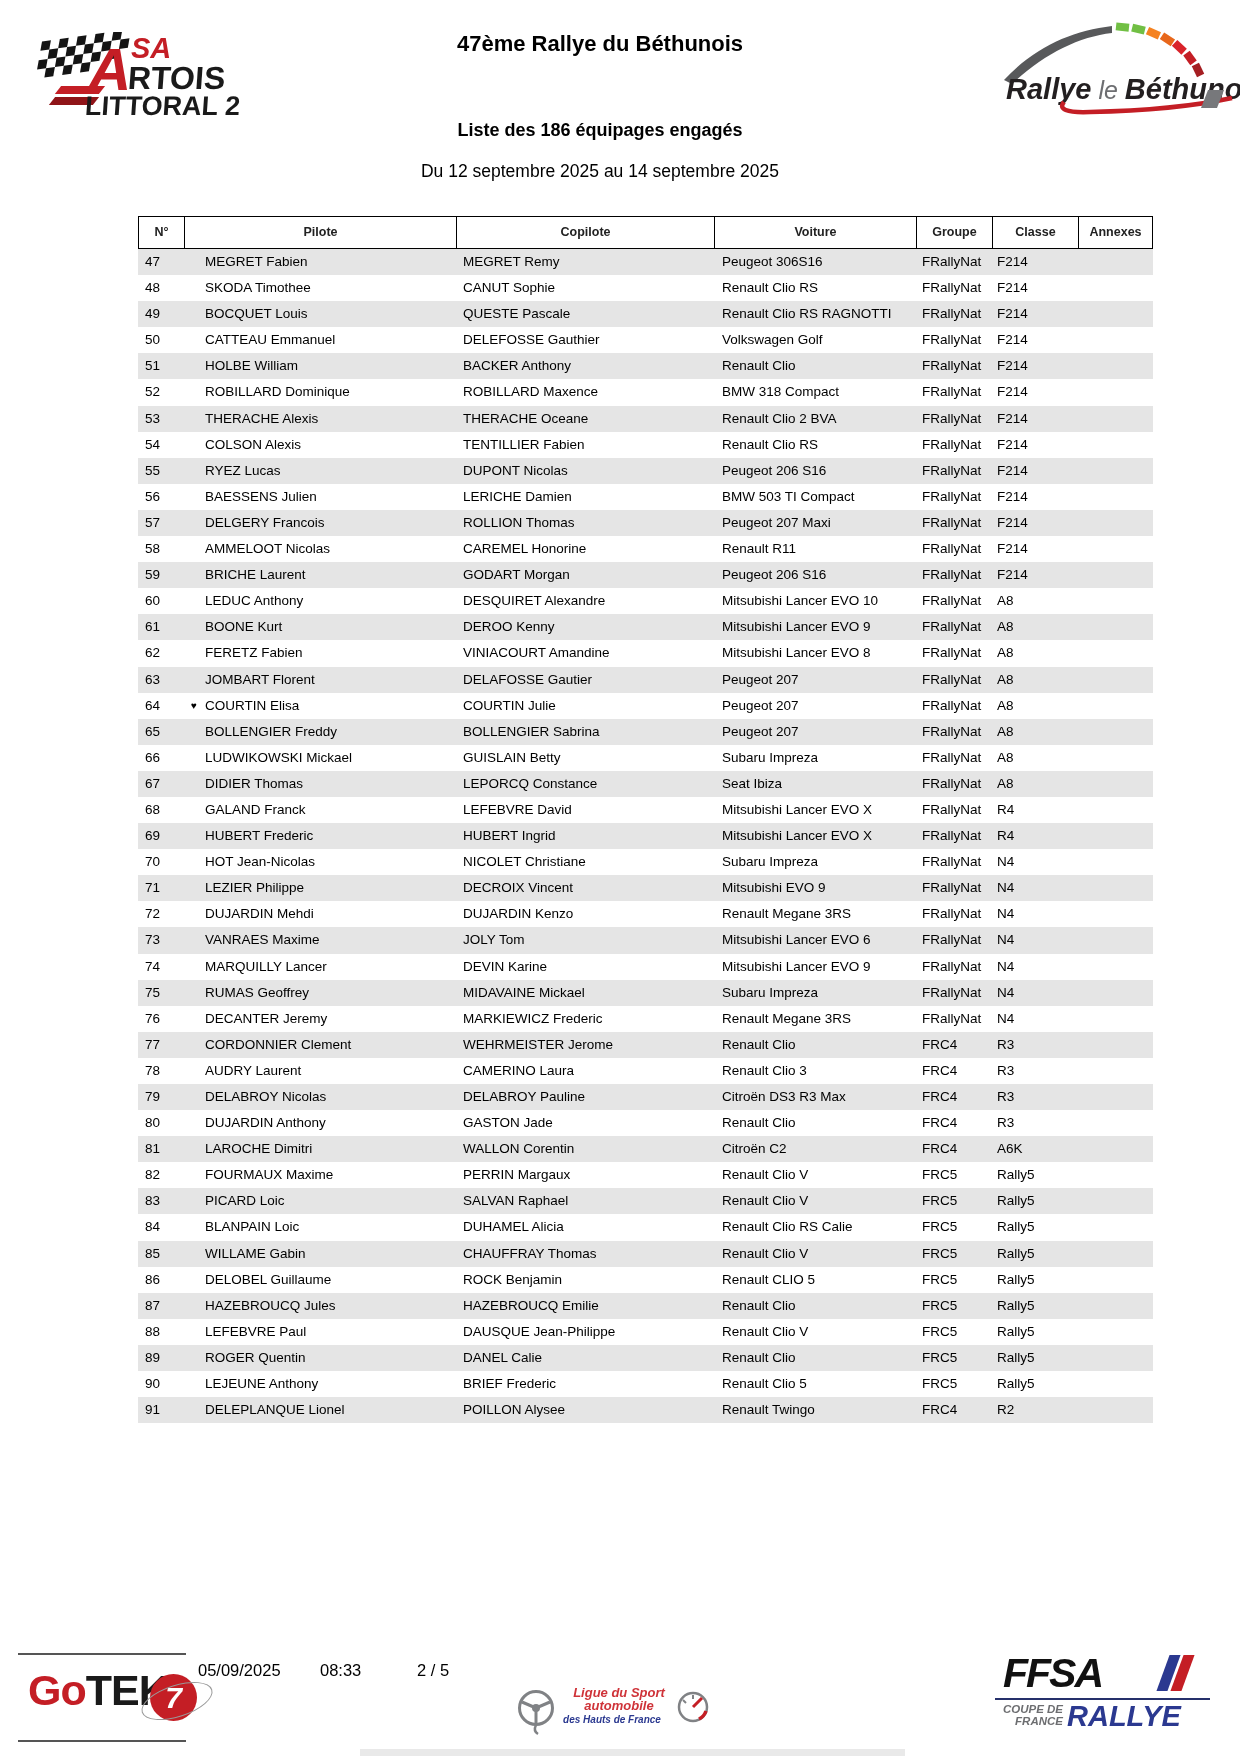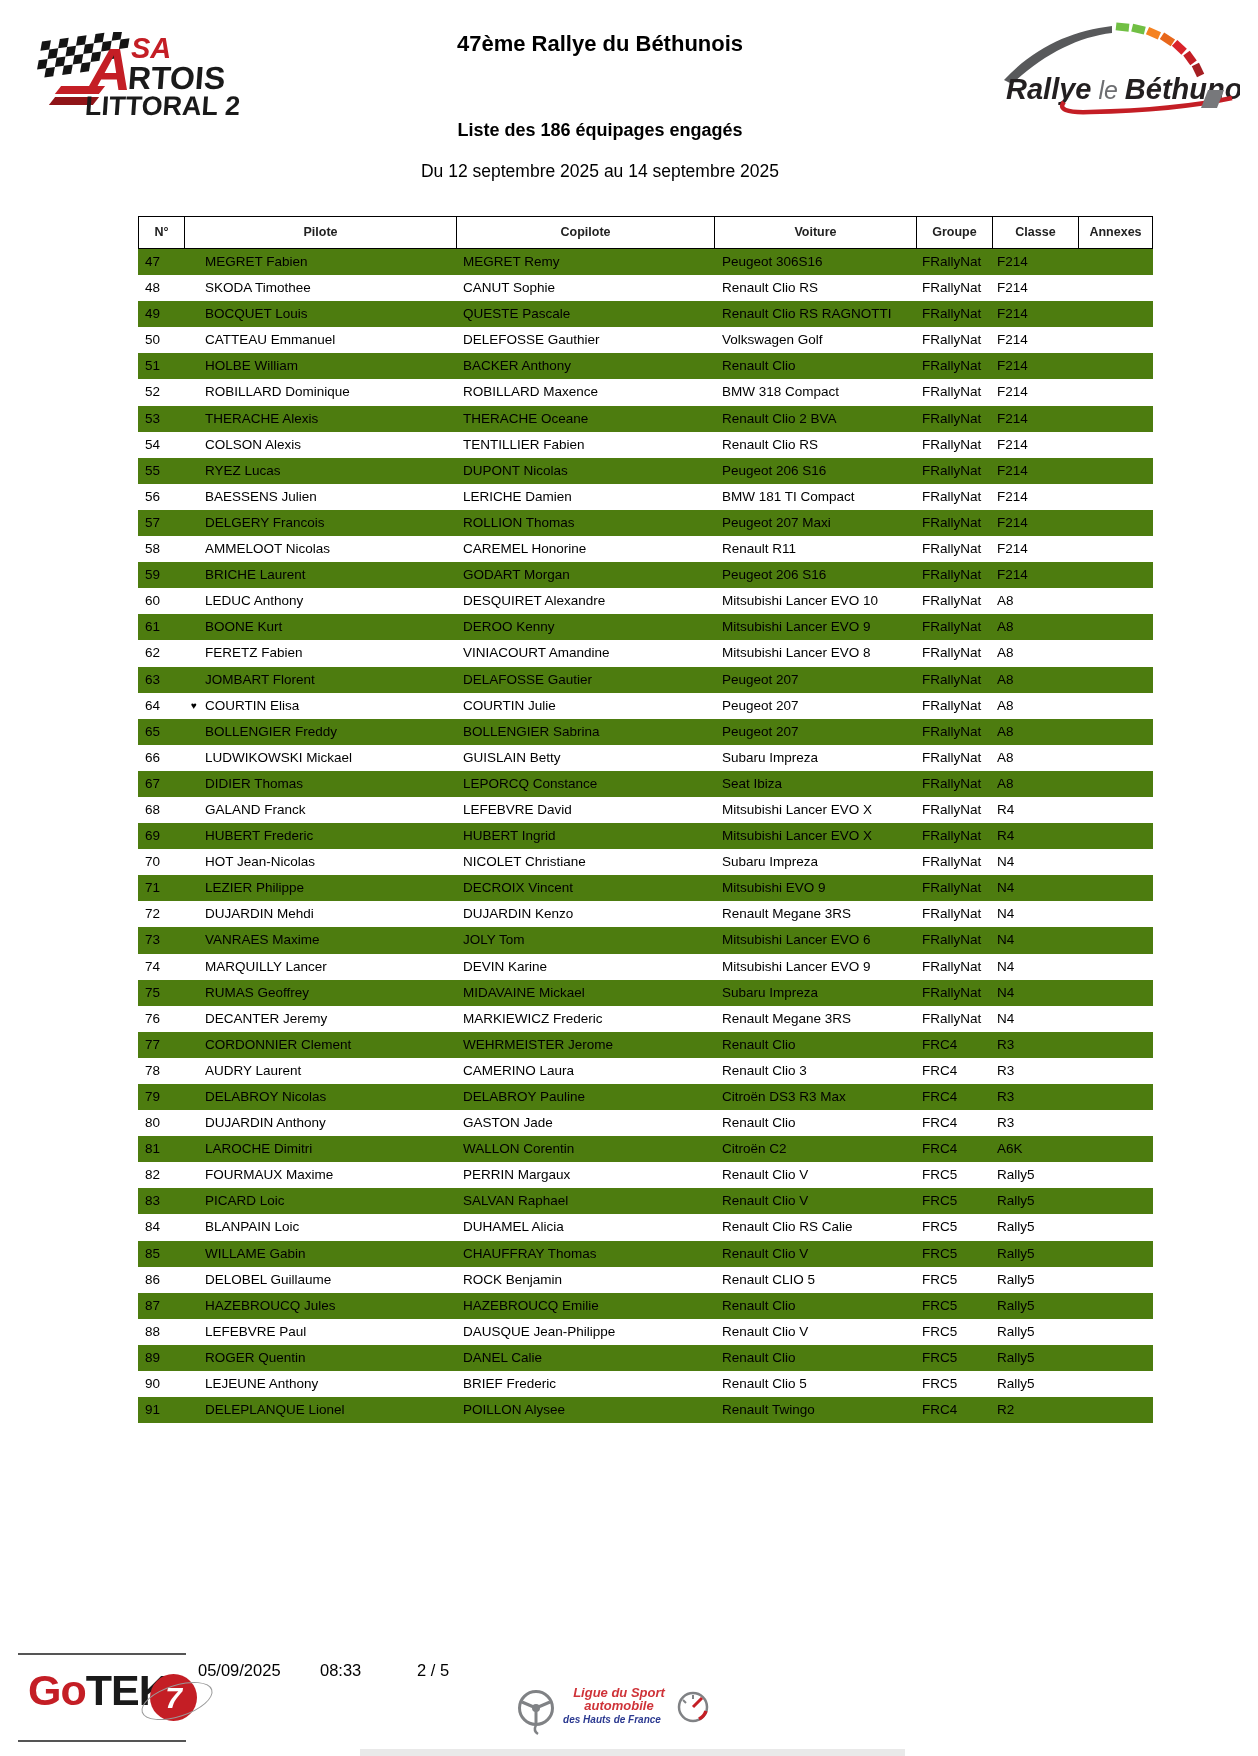--- a/index.html
+++ b/index.html
@@ -29,21 +29,21 @@
   
   .etable{position:absolute;left:138px;top:216px;width:1015px;}
   .thead{display:flex;height:33px;box-sizing:border-box;}
   .th{box-sizing:border-box;border-top:1.5px solid #000;border-bottom:1.5px solid #000;border-left:1.5px solid #000;
       font-size:12.5px;font-weight:bold;color:#222;text-align:center;line-height:30px;}
   .th:last-child{border-right:1.5px solid #000;}
   .w-num{width:46px;}.w-pilote{width:272px;}.w-copilote{width:258px;}.w-voiture{width:202px;}
   .w-groupe{width:76px;}.w-classe{width:86px;}.w-annexes{width:75px;}
   .tbody{}
   .trow{display:flex;height:26.1px;line-height:26.1px;font-size:13.5px;}
-  .trow.odd{background:#4d7c0f;}
+  .trow.odd{background:#e5e5e5;}
   .c{box-sizing:border-box;white-space:nowrap;overflow:hidden;}
   .c-num{width:46px;padding-left:7px;}
   .c-pilote{width:272px;padding-left:7px;}
   .c-copilote{width:258px;padding-left:7px;}
   .c-voiture{width:202px;padding-left:8px;}
   .c-groupe{width:76px;padding-left:6px;}
   .c-classe{width:86px;padding-left:5px;}
   .c-annexes{width:75px;}
   .marker{display:inline-block;width:14px;font-size:10px;vertical-align:top;}
 
@@ -236,21 +236,21 @@
       <div class="c c-copilote">DUPONT Nicolas</div>
       <div class="c c-voiture">Peugeot 206 S16</div>
       <div class="c c-groupe">FRallyNat</div>
       <div class="c c-classe">F214</div>
       <div class="c c-annexes"></div>
     </div>
         <div class="trow even">
       <div class="c c-num">56</div>
       <div class="c c-pilote"><span class="marker"></span><span>BAESSENS Julien</span></div>
       <div class="c c-copilote">LERICHE Damien</div>
-      <div class="c c-voiture">BMW 181 TI Compact</div>
+      <div class="c c-voiture">BMW 503 TI Compact</div>
       <div class="c c-groupe">FRallyNat</div>
       <div class="c c-classe">F214</div>
       <div class="c c-annexes"></div>
     </div>
         <div class="trow odd">
       <div class="c c-num">57</div>
       <div class="c c-pilote"><span class="marker"></span><span>DELGERY Francois</span></div>
       <div class="c c-copilote">ROLLION Thomas</div>
       <div class="c c-voiture">Peugeot 207 Maxi</div>
       <div class="c c-groupe">FRallyNat</div>
@@ -594,15 +594,25 @@
     </div>
     <svg class="ligue-gauge" width="36" height="36" viewBox="0 0 36 36">
       <circle cx="18" cy="17" r="14" fill="none" stroke="#808285" stroke-width="2.5"></circle>
       <line x1="18" y1="17" x2="27" y2="8" stroke="#c41e25" stroke-width="3"></line>
       <path d="M24 29 A 14 14 0 0 0 31 21" stroke="#c41e25" stroke-width="3.5" fill="none"></path>
       <line x1="8" y1="10" x2="11" y2="13" stroke="#808285" stroke-width="2"></line>
       <line x1="18" y1="5" x2="18" y2="9" stroke="#808285" stroke-width="2"></line>
     </svg>
   </div>
 
+  <div class="ffsa">
+    <div class="ffsa-name">FFSA</div>
+    <span class="ffsa-slash"><i class="fb"></i><i class="fr"></i></span>
+    <div class="ffsa-line"></div>
+    <div class="ffsa-coupe">
+      <div>COUPE DE</div>
+      <div>FRANCE</div>
+    </div>
+    <div class="ffsa-rallye">RALLYE</div>
+  </div>
 
   <div class="bottom-bar"></div>
 </div>
 
 </body></html>

